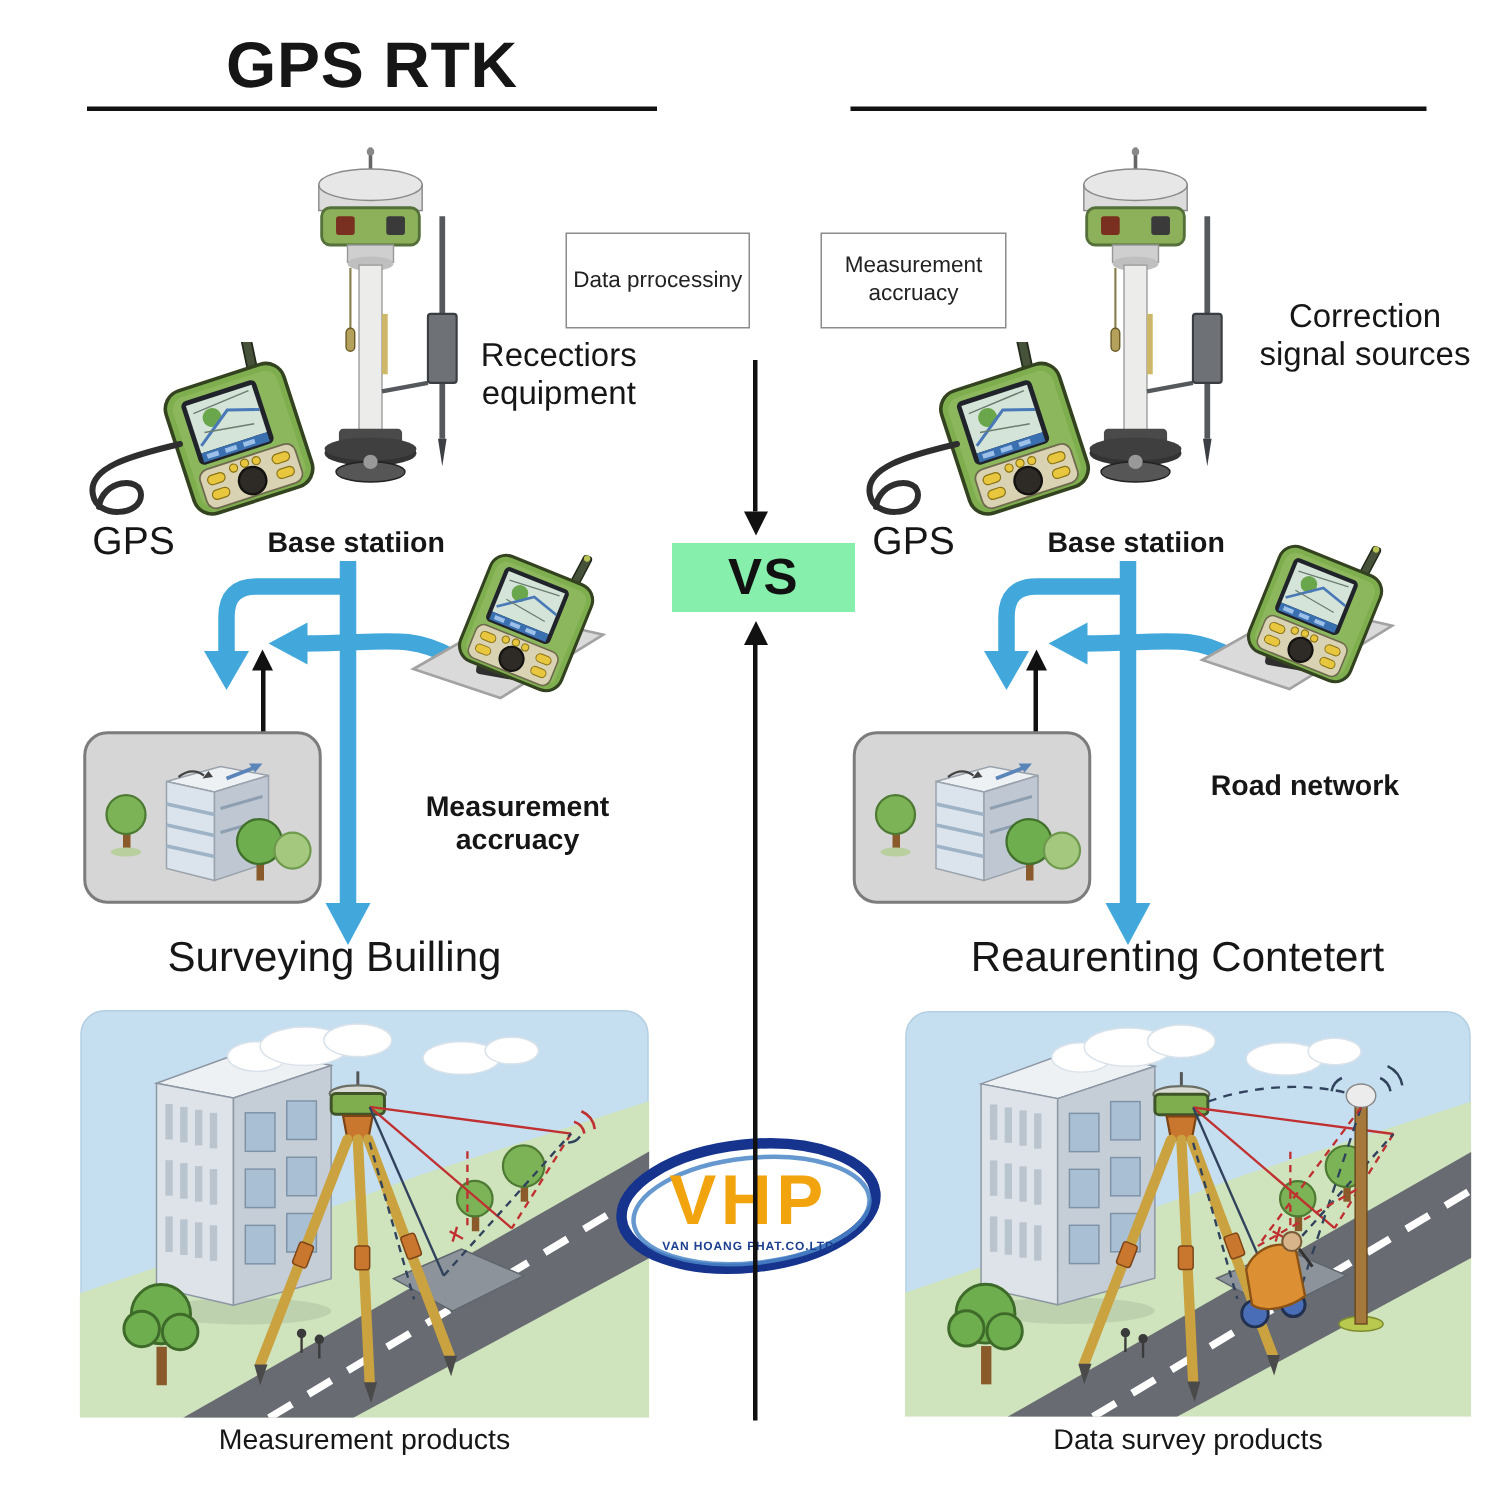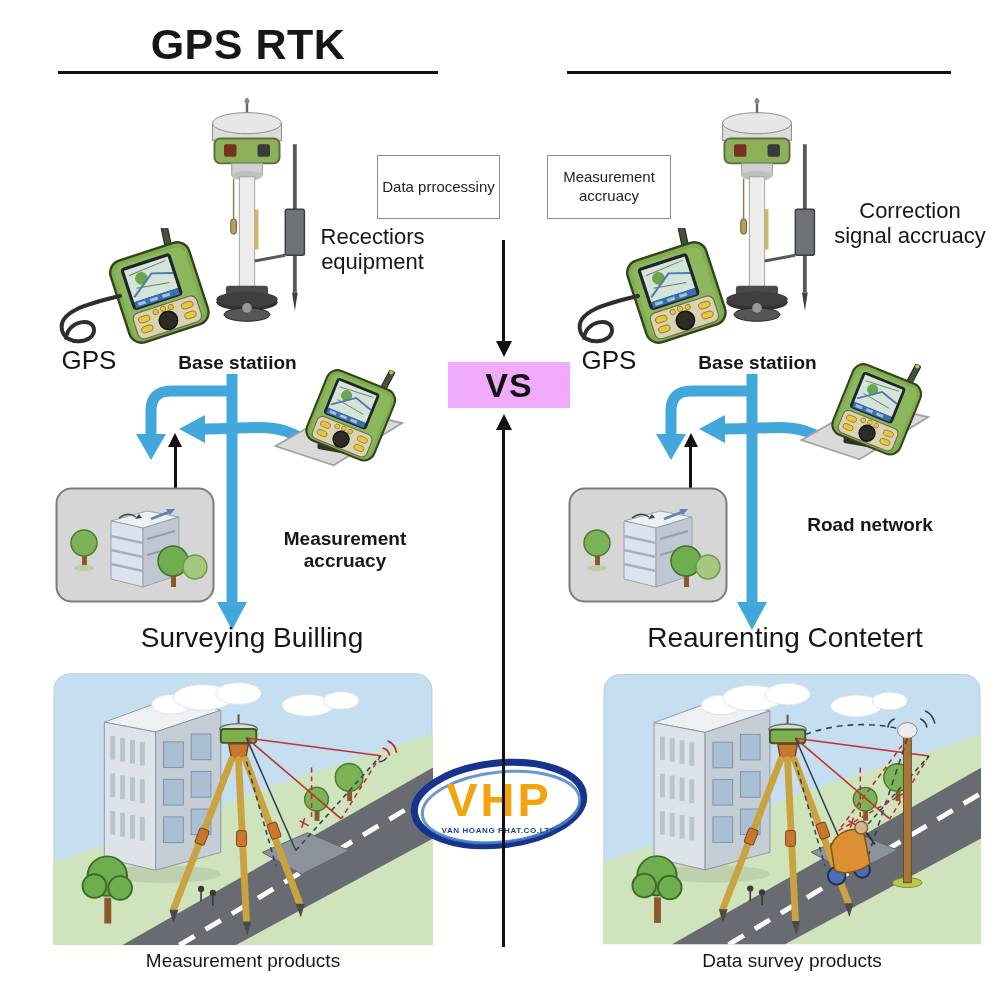--- a/index.html
+++ b/index.html
@@ -7,21 +7,21 @@
           font-family:"Liberation Sans",sans-serif;color:#151515;}
   .abs{position:absolute;}
   .label{position:absolute;text-align:center;line-height:1.14;color:#161616;}
   .t-title{font-size:43px;font-weight:700;letter-spacing:.5px;}
   .t-22{font-size:22px;} .t-23{font-size:19px;font-weight:bold;} .t-26{font-size:26px;}
   .t-28{font-size:28px;} .t-29{font-size:19px;}
   .rule{position:absolute;height:3px;background:#111;}
   .cbox{position:absolute;border:1.6px solid #8c8c8c;background:#fff;display:flex;
         align-items:center;justify-content:center;font-size:15px;text-align:center;
         line-height:1.25;color:#222;}
-  .vsbox{position:absolute;background:#f0abfc;display:flex;align-items:center;justify-content:center;
+  .vsbox{position:absolute;background:#86efac;display:flex;align-items:center;justify-content:center;
          font-weight:700;font-size:34px;letter-spacing:1px;color:#111;}
   .vline{position:absolute;width:2.6px;background:#111;}
   .tri-down{position:absolute;width:0;height:0;border-left:8px solid transparent;
             border-right:8px solid transparent;border-top:16px solid #111;}
   .tri-up{position:absolute;width:0;height:0;border-left:8px solid transparent;
           border-right:8px solid transparent;border-bottom:16px solid #111;}
   .blk-line{position:absolute;width:3px;background:#111;}
   .tri-up-sm{position:absolute;width:0;height:0;border-left:7px solid transparent;
              border-right:7px solid transparent;border-bottom:14px solid #111;}
   .logo-wrap{position:absolute;display:flex;flex-direction:column;align-items:center;justify-content:center;}
@@ -291,42 +291,42 @@
   <svg class="abs" style="left:55px;top:487px;" width="160" height="116" viewBox="0 0 160 116">
       <use href="#bbox"></use>
     </svg>
 
   <svg class="abs" style="left:272px;top:358px;" width="132" height="132" viewBox="0 0 150 150">
       <use href="#rover"></use>
     </svg>
 
   <div class="label t-23" style="left:270px;top:528px;width:150px;">Measurement accruacy</div>
 
-  <div class="label t-28" style="left:72px;top:622px;width:360px;">Surveying Builling</div>
+  <div class="label t-28" style="left:43px;top:622px;width:360px;">Surveying Builling</div>
 
   <svg class="abs" style="left:53px;top:668px;" width="380" height="282" viewBox="0 0 385 276">
     <use href="#scene-core"></use>
       <use href="#scene-left-x"></use>
   </svg>
 
   <div class="label t-29" style="left:53px;top:950px;width:380px;">Measurement products</div>
 
   <svg class="abs" style="left:690px;top:94px;" width="134" height="244" viewBox="0 0 140 250">
       <use href="#bs"></use>
     </svg>
   <svg class="abs" style="left:575px;top:228px;" width="190" height="128" viewBox="0 0 190 128">
     <g transform="translate(18,2) rotate(-18 75 62) scale(0.88)">
         <use href="#hh"></use>
       </g>
   </svg>
   <svg class="abs" style="left:570px;top:288px;" width="76" height="64" viewBox="0 0 76 64">
       <use href="#cable"></use>
     </svg>
 
-  <div class="label t-22" style="left:830px;top:198px;width:160px;">Correction signal accruacy</div>
+  <div class="label t-22" style="left:830px;top:198px;width:160px;">Correction signal sources</div>
   <div class="label t-26" style="left:576px;top:346px;width:66px;">GPS</div>
   <div class="label t-23" style="left:685px;top:352px;width:145px;">Base statiion</div>
 
   <svg class="abs" style="left:625px;top:372px;" width="260" height="260" viewBox="0 0 260 260">
       <use href="#flow"></use>
     </svg>
 
   <div class="blk-line" style="left:689px;top:446px;height:120px;"></div>
   <div class="tri-up-sm" style="left:683.5px;top:433px;"></div>
 

